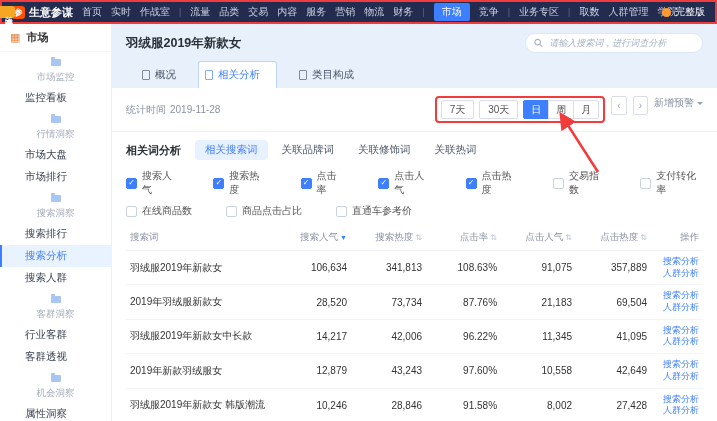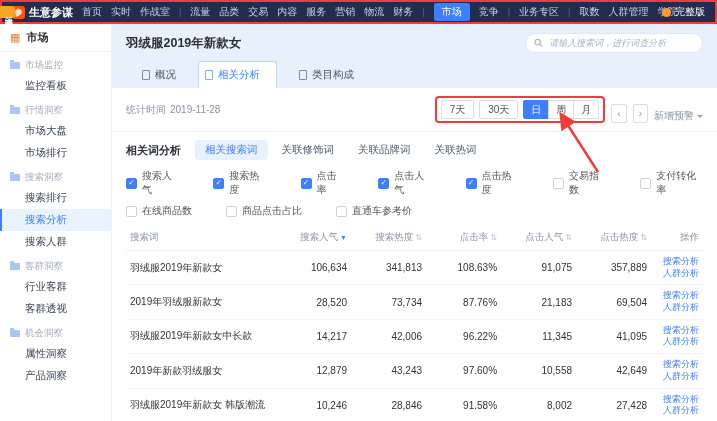--- a/index.html
+++ b/index.html
@@ -20,21 +20,21 @@
   .plan-dot{width:9px;height:9px;border-radius:50%;background:#ff9a2e;display:inline-block;}
   
   .ribbon{position:absolute;left:0;top:6px;z-index:9;background:#f5a623;color:#fff;font-size:8px;
           writing-mode:vertical-rl;padding:4px 2px;border-radius:0 3px 3px 0;letter-spacing:1px;}
   
   .body{display:flex;height:397px;}
   .sidebar{width:112px;background:#fff;border-right:1px solid #eef0f4;flex-shrink:0;overflow:hidden;}
   .sb-head{height:28px;display:flex;align-items:center;gap:6px;padding:0 10px;font-size:11px;
            font-weight:bold;color:#333;border-bottom:1px solid #f3f5f8;}
   .sb-head-ico{color:#e8833a;font-size:11px;line-height:1;}
-  .sb-group{display:flex;align-items:center;gap:5px;padding:7px 10px 3px;font-size:9.5px;color:#a6adba;}
+  .sb-group{display:flex;align-items:center;gap:5px;padding:7px 10px 3px;font-size:9.5px;color:#a6adba;flex-direction:column;}
   .folder{width:10px;height:7px;background:#a9c6f2;border-radius:1px;position:relative;flex-shrink:0;}
   .folder::before{content:'';position:absolute;top:-2px;left:0;width:4px;height:2px;background:#a9c6f2;
                   border-radius:1px 1px 0 0;}
   .sb-item{padding:4px 8px 4px 25px;font-size:10.5px;color:#3a4252;cursor:pointer;white-space:nowrap;}
   .sb-item.active{background:#e9f2ff;color:#3d7fff;border-left:2px solid #3d7fff;padding-left:23px;}
   
   .main{flex:1;display:flex;flex-direction:column;min-width:0;}
   .head-band{background:#e8f1fb;padding:8px 14px 0;}
   .title-row{display:flex;align-items:center;height:22px;}
   .page-title{font-size:12.5px;font-weight:bold;color:#2b2f36;}
@@ -44,21 +44,21 @@
                 font-family:inherit;font-style:italic;}
   .search input::placeholder{color:#a7b2c4;}
   .ptabs{display:flex;gap:6px;margin-top:7px;}
   .ptab{display:flex;align-items:center;gap:5px;font-size:10.5px;color:#4a5568;padding:6px 16px;cursor:pointer;}
   .ptab.active{background:#fff;color:#3d7fff;border:1px solid #bcd6ff;border-bottom:none;border-radius:3px 3px 0 0;padding-left:6px;}
   .ticon{width:8px;height:10px;border:1px solid currentColor;opacity:.65;border-radius:1px;flex-shrink:0;}
   .content{flex:1;background:#fff;padding:8px 14px;overflow:hidden;}
   
   .toolbar{display:flex;align-items:center;font-size:10px;color:#8a93a3;}
   .stat{display:flex;gap:4px;align-items:center;}
-  .tools{margin-left:auto;display:flex;align-items:flex-end;gap:6px;}
+  .tools{margin-left:auto;display:flex;align-items:flex-start;gap:6px;}
   .btn{border:1px solid #d9dee8;background:#fff;color:#555;font-size:10px;padding:2px 8px;
        border-radius:2px;cursor:pointer;font-family:inherit;line-height:1.3;}
   .seg{display:flex;}
   .seg .btn{border-radius:0;margin-left:-1px;padding:2px 7px;}
   .seg .btn:first-child{border-radius:2px 0 0 2px;margin-left:0;}
   .seg .btn:last-child{border-radius:0 2px 2px 0;}
   .btn.active{background:#3d7fff;border-color:#3d7fff;color:#fff;}
   .range-wrap{display:flex;align-items:center;gap:5px;border:2px solid #f23c3c;border-radius:4px;padding:2px 4px;}
   .pager{padding:2px 5px;color:#99a2b2;}
   .alert-link{display:flex;align-items:center;color:#8a93a3;cursor:pointer;}
@@ -227,22 +227,22 @@
             </span>
           </div>
         </div>
 
         <hr class="divider">
 
         <div class="section-row">
           <span class="sec-title">相关词分析</span>
           <div class="atabs" id="atabs">
               <div class="atab active">相关搜索词</div>
+              <div class="atab">关联品牌词</div>
               <div class="atab">关联修饰词</div>
-              <div class="atab">关联品牌词</div>
               <div class="atab">关联热词</div>
             </div>
         </div>
 
         <div class="metrics" id="metrics">
             <div class="mrow">
               <label class="metric">
                 <span class="cb on">✓</span>
                 <span>搜索人气</span>
               </label>

